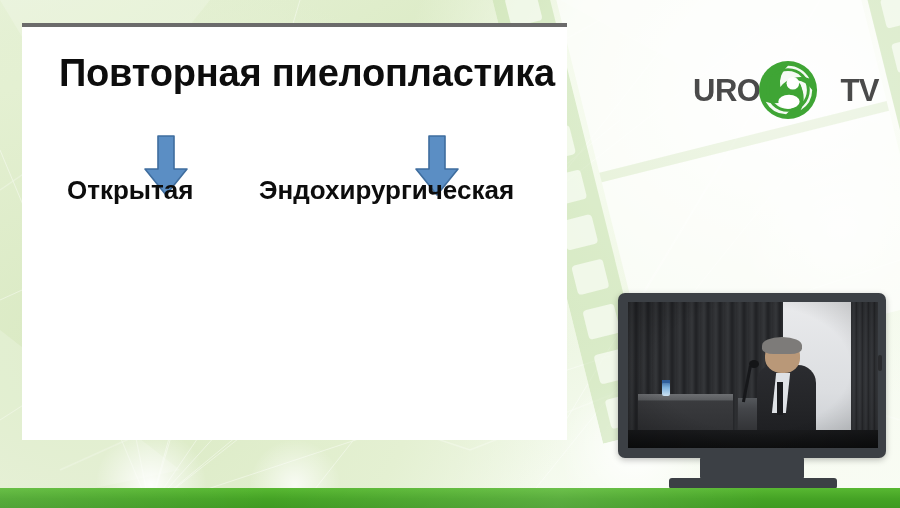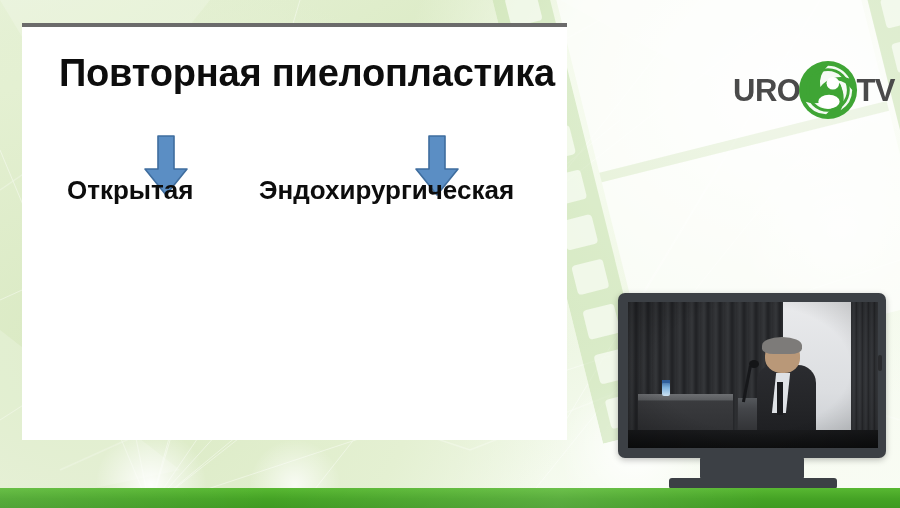--- a/index.html
+++ b/index.html
@@ -108,24 +108,23 @@
     display: flex;
     align-items: center;
     gap: 0px;
   }
   .logo-text {
     font-size: 31px;
     font-weight: bold;
     color: #4a4a4a;
     letter-spacing: -0.5px;
     line-height: 1;
-    margin-left: 40px;
   }
   .logo-uro { margin-right: -3px; }
-  .logo-tv  { margin-left: -3px; }
+  .logo-tv  { margin-left: -3px; padding-left: 24px; }
   .logo-mark { width: 62px; height: 62px; display:block; }
 
   
   .monitor {
     position: absolute;
     left: 618px;
     top: 293px;
     width: 268px;
     height: 165px;
     background: #3c4045;

